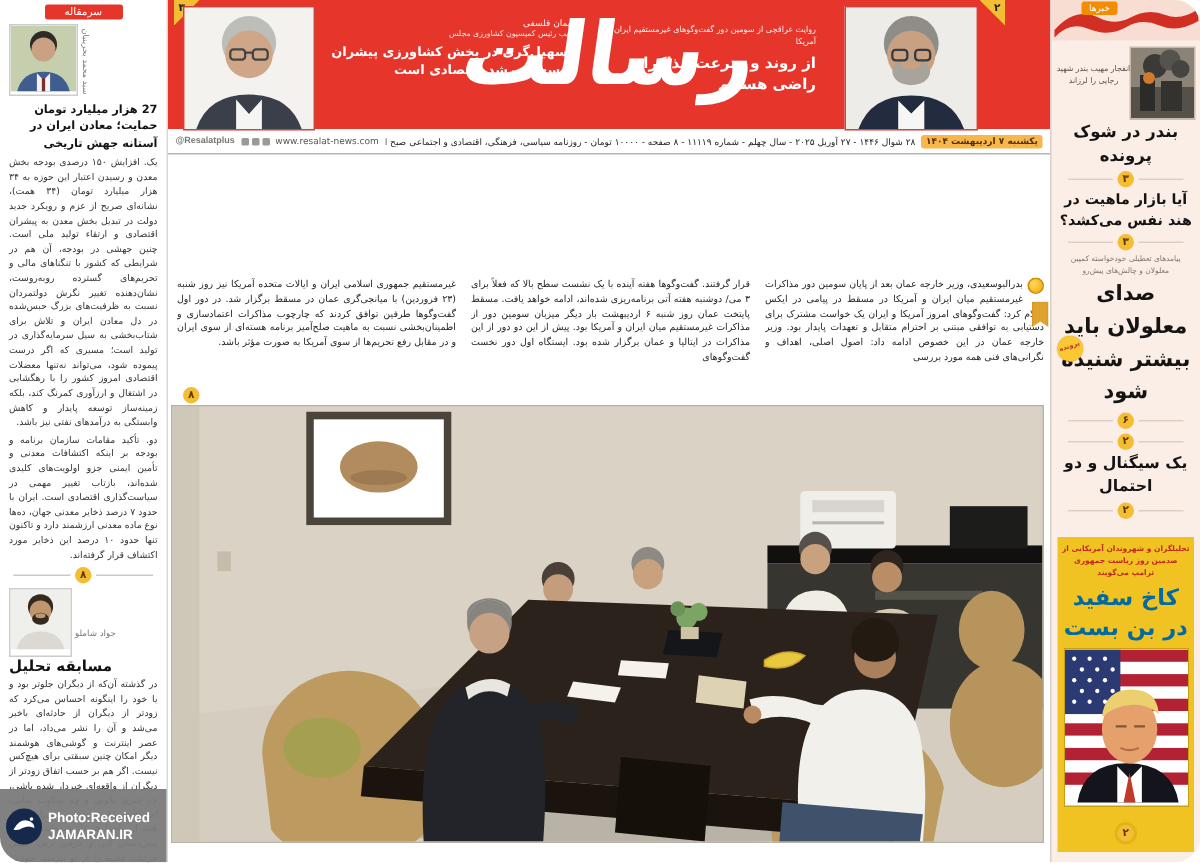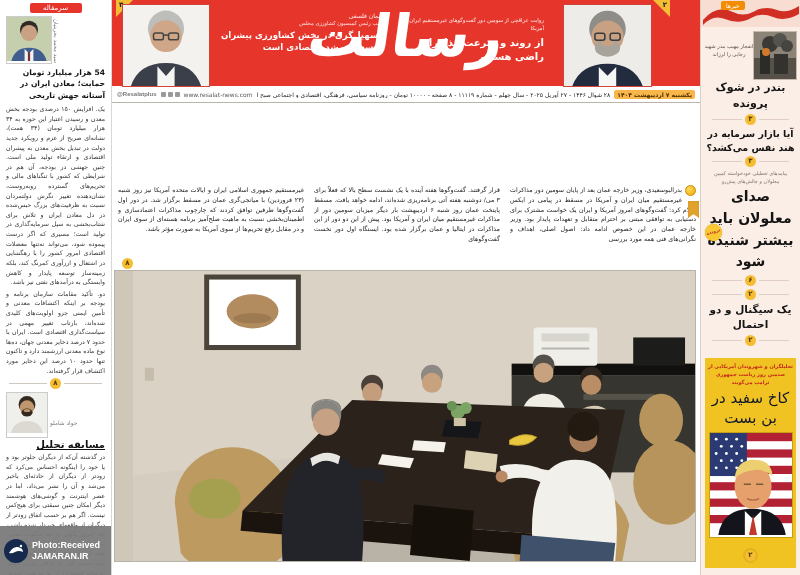--- a/index.html
+++ b/index.html
@@ -1,36 +1,36 @@
 <!DOCTYPE html>
 <html><head>
 <meta charset="utf-8">
 <style>
   html,body{margin:0;padding:0;background:#fff;}
   .page{position:relative;width:800px;height:575px;overflow:hidden;background:#fff;
-        font-family:"DejaVu Sans",sans-serif;}
+        font-family:"DejaVu Sans",sans-serif;border-radius:17px;}
   .rtl{direction:rtl;unicode-bidi:embed;}
 
   
   .leftcol{position:absolute;left:0;top:0;width:112px;height:575px;box-sizing:border-box;
            border-right:1px solid #dcd6cf;padding:3px 6px;overflow:hidden;background:#fff;}
   .tag-red{display:block;margin:0 auto;width:52px;background:#e6362c;color:#fff;font-size:7px;
            text-align:center;border-radius:2px;padding:1px 0;}
   .author-row{position:relative;height:48px;margin-top:3px;}
   .avatar{position:absolute;left:0;top:0;width:44px;height:46px;border:1px solid #ccc;overflow:hidden;}
   .vname{position:absolute;left:47px;top:1px;height:46px;writing-mode:vertical-rl;
          font-size:5.5px;color:#7a7a7a;}
   .lc-title{font-size:7.6px;font-weight:bold;color:#141414;text-align:right;line-height:1.5;margin:3px 0;}
   .lc-body{font-size:6.2px;color:#333;text-align:justify;line-height:1.55;margin:2px 0;}
   .lc-sep{display:flex;align-items:center;height:12px;margin:1px 0;}
   .lc-sep::before,.lc-sep::after{content:'';flex:1;border-top:1px solid #cfc8c0;margin:0 3px;}
   .badge{display:inline-block;width:11px;height:11px;border-radius:50%;background:#f5bd33;
          color:#5a3b00;font-size:7px;font-weight:bold;text-align:center;line-height:11px;flex:none;}
   .hname{font-size:5.8px;color:#7a7a7a;text-align:left;margin:1px 0 0;}
-  .lc-title2{font-size:10px;font-weight:bold;text-align:right;margin:1px 0 2px;color:#111;text-decoration:underline;}
+  .lc-title2{font-size:10px;font-weight:bold;text-align:left;margin:1px 0 2px;color:#111;}
   .wm{position:absolute;left:0;bottom:0;width:112px;height:49px;background:rgba(122,122,122,.95);
       display:flex;align-items:center;gap:3px;padding:2px 3px;box-sizing:border-box;}
   .wm-text{color:#fff;font-family:"Liberation Sans",sans-serif;font-weight:bold;line-height:1.15;
            font-size:9px;direction:ltr;}
 
   
   .center{position:absolute;left:112px;top:0;width:588px;height:575px;}
   .mast{position:absolute;left:0;top:0;right:0;height:86px;background:#e6362c;}
   .brand{position:absolute;left:50%;top:2px;transform:translateX(-50%) skewX(-8deg);
          color:#fff;font-size:58px;font-weight:bold;line-height:1.2;}
@@ -94,21 +94,21 @@
   .sb-h4{font-size:10.5px;}
   .sb-kicker{font-size:5px;color:#7d776f;text-align:center;line-height:1.6;margin:1px 6px;}
   .sb-sep{display:flex;align-items:center;height:13px;margin:1px 8px;}
   .sb-sep::before,.sb-sep::after{content:'';flex:1;border-top:1px solid #e0cec5;margin:0 3px;}
   .sticker{position:absolute;left:1px;top:38px;width:17px;height:17px;border-radius:50%;
            background:#f9c832;color:#c0392b;font-size:4.5px;display:flex;align-items:center;
            justify-content:center;transform:rotate(-18deg);box-shadow:0 0 1px #b98e00;}
   .trump{position:absolute;left:4px;right:4px;top:358px;bottom:7px;background:#f0c322;
          padding:4px 3px;box-sizing:border-box;text-align:center;}
   .trump-kicker{font-size:5px;color:#c4271b;font-weight:bold;line-height:1.6;margin-bottom:2px;}
-  .trump-h{font-size:15px;font-weight:normal;color:#0f172a;line-height:1.35;margin-bottom:3px;}
+  .trump-h{font-size:15px;font-weight:bold;color:#0369a1;line-height:1.35;margin-bottom:3px;}
   .trump-photo{width:82px;height:104px;margin:0 auto;border:1px solid #c79f12;overflow:hidden;background:#fff;}
   .trump-badge{margin-top:4px;}
   .trump-badge .badge{box-shadow:0 0 0 2px #e3b31a;}
 </style>
 </head>
 <body>
 
 <div class="page">
 
   <aside class="leftcol">
@@ -121,21 +121,21 @@
           <circle cx="20" cy="11.5" r="8.2" fill="#2e2a26"></circle>
           <circle cx="20" cy="14.5" r="7.3" fill="#caa183"></circle>
           <path d="M4 40 q3 -12 16 -12 q13 0 16 12 z" fill="#3f5e8f"></path>
           <path d="M16 29 l4 4 4 -4 v11 h-8 z" fill="#f2f2f0"></path>
           <path d="M19 32 h2 v8 h-2 z" fill="#7a2f2f"></path>
         </svg>
       </div>
       <div class="vname rtl">سید محمد بحرینیان</div>
     </div>
 
-    <h3 class="lc-title rtl">54 هزار میلیارد تومان حمایت؛ معادن ایران در آستانه جهش تاریخی</h3>
+    <h3 class="lc-title rtl">27 هزار میلیارد تومان حمایت؛ معادن ایران در آستانه جهش تاریخی</h3>
     <p class="lc-body rtl">یک. افزایش ۱۵۰ درصدی بودجه بخش معدن و رسیدن اعتبار این حوزه به ۳۴ هزار میلیارد تومان (۳۴ همت)، نشانه‌ای صریح از عزم و رویکرد جدید دولت در تبدیل بخش معدن به پیشران اقتصادی و ارتقاء تولید ملی است. چنین جهشی در بودجه، آن هم در شرایطی که کشور با تنگناهای مالی و تحریم‌های گسترده روبه‌روست، نشان‌دهنده تغییر نگرش دولتمردان نسبت به ظرفیت‌های بزرگ حبس‌شده در دل معادن ایران و تلاش برای شتاب‌بخشی به سیل سرمایه‌گذاری در تولید است؛ مسیری که اگر درست پیموده شود، می‌تواند نه‌تنها معضلات اقتصادی امروز کشور را با رهگشایی در اشتغال و ارزآوری کمرنگ کند، بلکه زمینه‌ساز توسعه پایدار و کاهش وابستگی به درآمدهای نفتی نیز باشد.</p>
     <p class="lc-body rtl">دو. تأکید مقامات سازمان برنامه و بودجه بر اینکه اکتشافات معدنی و تأمین ایمنی جزو اولویت‌های کلیدی شده‌اند، بازتاب تغییر مهمی در سیاست‌گذاری اقتصادی است. ایران با حدود ۷ درصد ذخایر معدنی جهان، ده‌ها نوع ماده معدنی ارزشمند دارد و تاکنون تنها حدود ۱۰ درصد این ذخایر مورد اکتشاف قرار گرفته‌اند.</p>
 
     <div class="lc-sep">
       <span class="badge">۸</span>
     </div>
 
     <div class="author-row" style="height:46px;">
       <div class="avatar" style="width:40px;height:44px;">
         <svg viewBox="0 0 40 40">
@@ -327,21 +327,21 @@
           <circle cx="12" cy="20" r="4" fill="#d07a2e"></circle>
         </svg>
       </div>
       <div class="sb-caption rtl">انفجار مهیب بندر شهید رجایی را لرزاند</div>
     </div>
     <div class="sb-h sb-h1 rtl">بندر در شوک پرونده</div>
     <div class="sb-sep">
         <span class="badge">۳</span>
       </div>
 
-    <div class="sb-h sb-h2 rtl">آیا بازار سرمایه در هند نفس می‌کشد؟</div>
+    <div class="sb-h sb-h2 rtl">آیا بازار ماهیت در هند نفس می‌کشد؟</div>
     <div class="sb-sep">
         <span class="badge">۳</span>
       </div>
 
     <div class="sb-kicker rtl">پیامدهای تعطیلی خودخواسته کمپین معلولان و چالش‌های پیش‌رو</div>
     <div class="sb-h sb-h3 rtl">
       <span>صدای معلولان باید بیشتر شنیده شود</span>
       <span class="sticker rtl">پرونده</span>
     </div>
     <div class="sb-sep">

